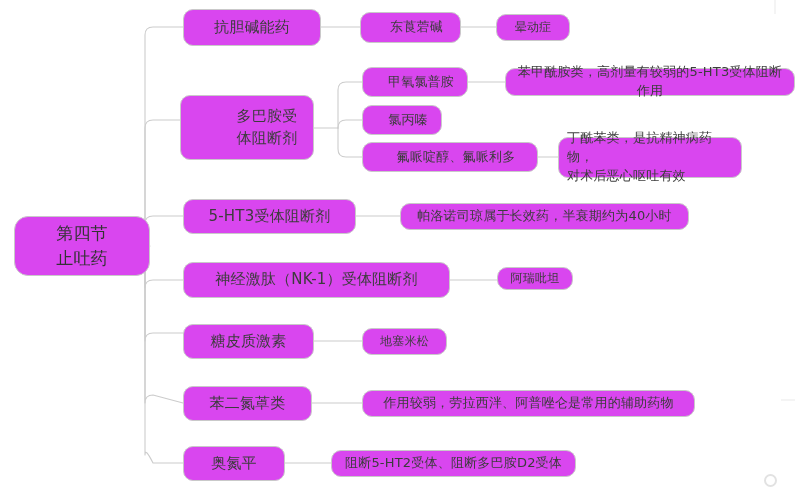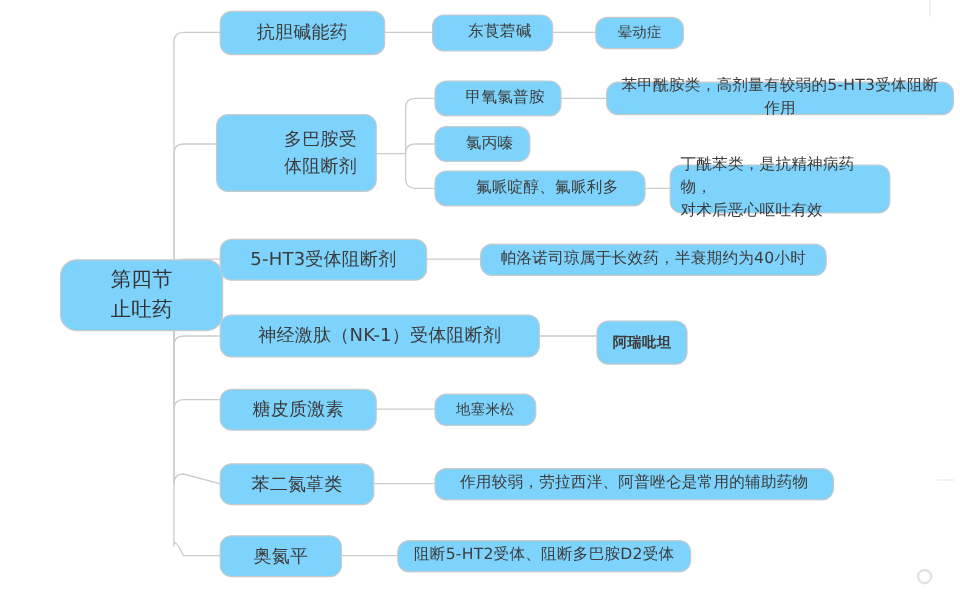--- a/index.html
+++ b/index.html
@@ -21,21 +21,21 @@
     position: absolute;
     left: 0;
     top: 0;
     width: 800px;
     height: 496px;
     pointer-events: none;
   }
   .node {
     position: absolute;
     box-sizing: border-box;
-    background: #7dd3fc;
+    background: #d946ef;
     border: 1px solid #c9c9c9;
     border-radius: 10px;
     color: #3c3c3c;
     display: flex;
     align-items: center;
     justify-content: center;
     text-align: center;
     line-height: 1.45;
     white-space: pre-line;
     letter-spacing: 0.2px;
@@ -106,21 +106,21 @@
       <path d="M312,403 L362,403"></path>
 
       <path d="M285,463 L331,463"></path>
     </g>
     <g stroke="#e9e9e9" stroke-width="1" fill="none">
       <path d="M775,0 L775,14"></path>
       <path d="M781,400 L795,400"></path>
     </g>
   </svg>
 
-  <div class="node root" style="left:14px; top:216px; width:136px; height:60px;margin-left:36px;">第四节
+  <div class="node root" style="left:14px; top:216px; width:136px; height:60px;">第四节
 止吐药</div>
 
   <div class="node l1" style="left:183px; top:9px; width:138px; height:37px;">抗胆碱能药</div>
   <div class="node l2" style="left:360px; top:12px; width:101px; height:31px;">东莨菪碱</div>
   <div class="node l3" style="left:496px; top:14px; width:74px; height:27px;">晕动症</div>
 
   <div class="node l1" style="left:180px; top:95px; width:134px; height:65px;padding-left:40px;">多巴胺受
 体阻断剂</div>
 
   <div class="node l2" style="left:362px; top:67px; width:106px; height:30px;">甲氧氯普胺</div>
@@ -129,21 +129,21 @@
   <div class="node l2" style="left:362px; top:105px; width:80px; height:30px;">氯丙嗪</div>
 
   <div class="node l2" style="left:362px; top:142px; width:176px; height:30px;">氟哌啶醇、氟哌利多</div>
   <div class="node leafnote" style="left:558px; top:137px; width:184px; height:41px; justify-content:flex-start; text-align:left;">丁酰苯类，是抗精神病药物，
 对术后恶心呕吐有效</div>
 
   <div class="node l1" style="left:183px; top:199px; width:173px; height:35px;">5-HT3受体阻断剂</div>
   <div class="node leafnote" style="left:400px; top:203px; width:289px; height:27px;text-align:center;">帕洛诺司琼属于长效药，半衰期约为40小时</div>
 
   <div class="node l1" style="left:183px; top:262px; width:267px; height:36px;">神经激肽（NK-1）受体阻断剂</div>
-  <div class="node l3" style="left:497px; top:267px; width:76px; height:37px;font-weight:bold;">阿瑞吡坦</div>
+  <div class="node l3" style="left:497px; top:267px; width:76px; height:23px;">阿瑞吡坦</div>
 
   <div class="node l1" style="left:183px; top:324px; width:131px; height:35px;">糖皮质激素</div>
   <div class="node l3" style="left:362px; top:328px; width:85px; height:27px;">地塞米松</div>
 
   <div class="node l1" style="left:183px; top:386px; width:129px; height:35px;">苯二氮䓬类</div>
   <div class="node leafnote" style="left:362px; top:390px; width:333px; height:27px;">作用较弱，劳拉西泮、阿普唑仑是常用的辅助药物</div>
 
   <div class="node l1" style="left:183px; top:446px; width:102px; height:35px;">奥氮平</div>
   <div class="node leafnote" style="left:331px; top:450px; width:245px; height:27px;">阻断5-HT2受体、阻断多巴胺D2受体</div>
 

